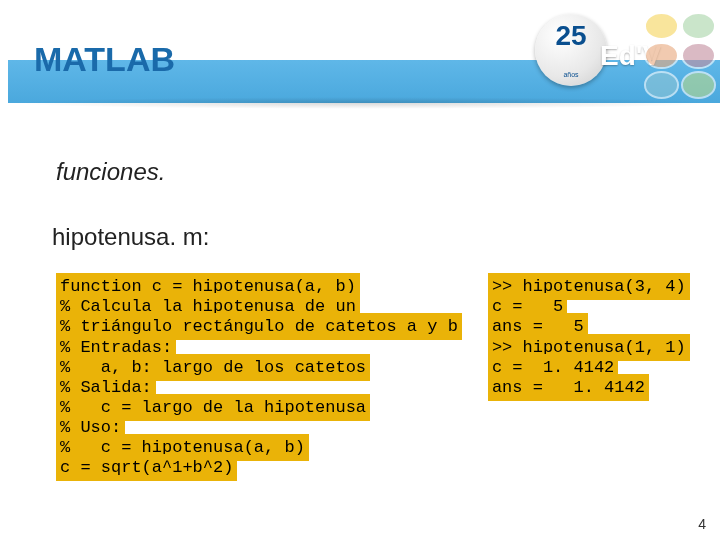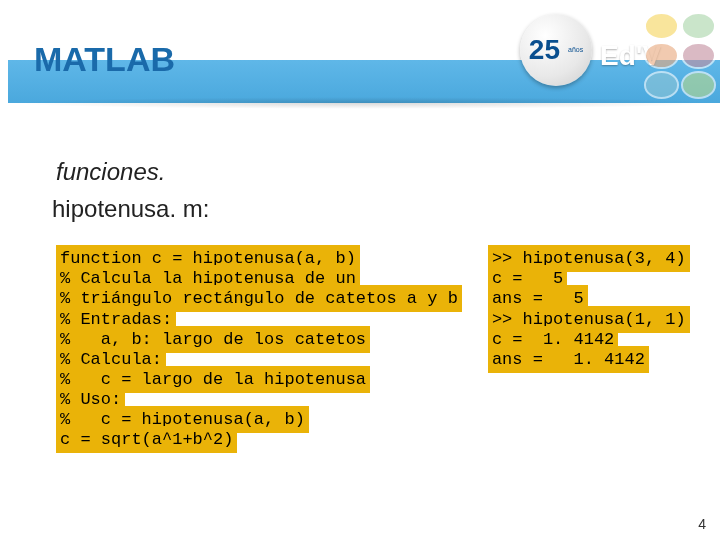--- a/index.html
+++ b/index.html
@@ -33,31 +33,31 @@
   }
   .logo-area {
     position: absolute;
     right: 0;
     top: 0;
     width: 220px;
     height: 95px;
   }
   .logo-badge {
     position: absolute;
-    left: 20px;
+    left: 35px;
     top: 6px;
     width: 72px;
     height: 72px;
     border-radius: 50%;
     background: radial-gradient(circle at 35% 30%, #fff 0%, #e8e8e8 60%, #ccc 100%);
     box-shadow: 0 2px 4px rgba(0,0,0,0.3);
     display: flex;
-    flex-direction: row;
+    flex-direction: column;
     align-items: center;
-    justify-content: center;
+    justify-content: space-between;
   }
   .logo-num {
     font-size: 28px;
     font-weight: bold;
     color: #0a4f8f;
     line-height: 1;
   }
   .logo-sub {
     font-size: 7px;
     color: #0a4f8f;
@@ -103,20 +103,21 @@
     font-size: 24px;
     color: #222;
     line-height: 1.3;
   }
   .intro .italic {
     font-style: italic;
   }
   .filename {
     font-size: 24px;
     color: #222;
+    margin-top: 28px;
   }
   .code-row {
     display: flex;
     gap: 18px;
     margin-top: 14px;
     align-items: flex-start;
   }
   .code-block {
     font-family: "Courier New", Courier, monospace;
     font-size: 17px;
@@ -166,21 +167,21 @@
   </div>
 
   <div class="filename">hipotenusa. m:</div>
 
   <div class="code-row">
     <div class="code-block left"><span class="hl">function c = hipotenusa(a, b)</span>
 <span class="hl">% Calcula la hipotenusa de un</span>
 <span class="hl">% triángulo rectángulo de catetos a y b</span>
 <span class="hl">% Entradas:</span>
 <span class="hl">%   a, b: largo de los catetos</span>
-<span class="hl">% Calcula:</span>
+<span class="hl">% Salida:</span>
 <span class="hl">%   c = largo de la hipotenusa</span>
 <span class="hl">% Uso:</span>
 <span class="hl">%   c = hipotenusa(a, b)</span>
 <span class="hl">c = sqrt(a^1+b^2)</span></div>
 
     <div class="code-block right"><span class="hl">&gt;&gt; hipotenusa(3, 4)</span>
 <span class="hl">c =   5</span>
 <span class="hl">ans =   5</span>
 <span class="hl">&gt;&gt; hipotenusa(1, 1)</span>
 <span class="hl">c =  1. 4142</span>

